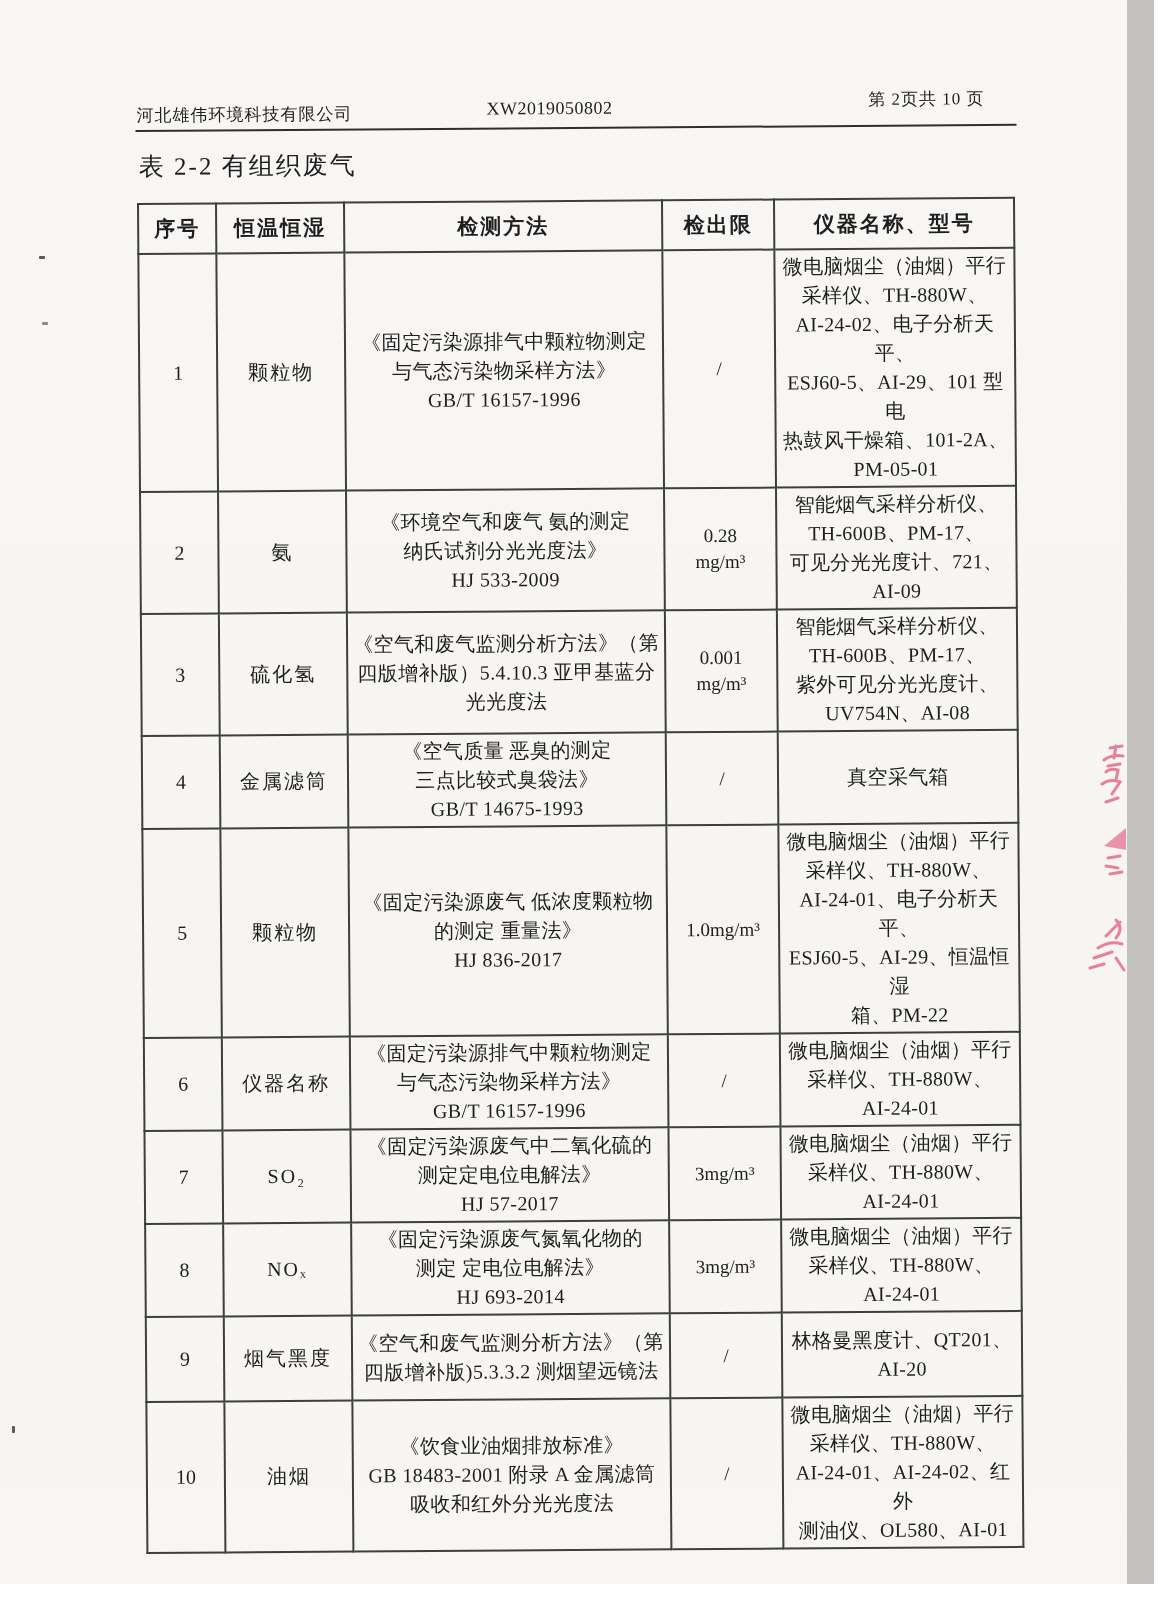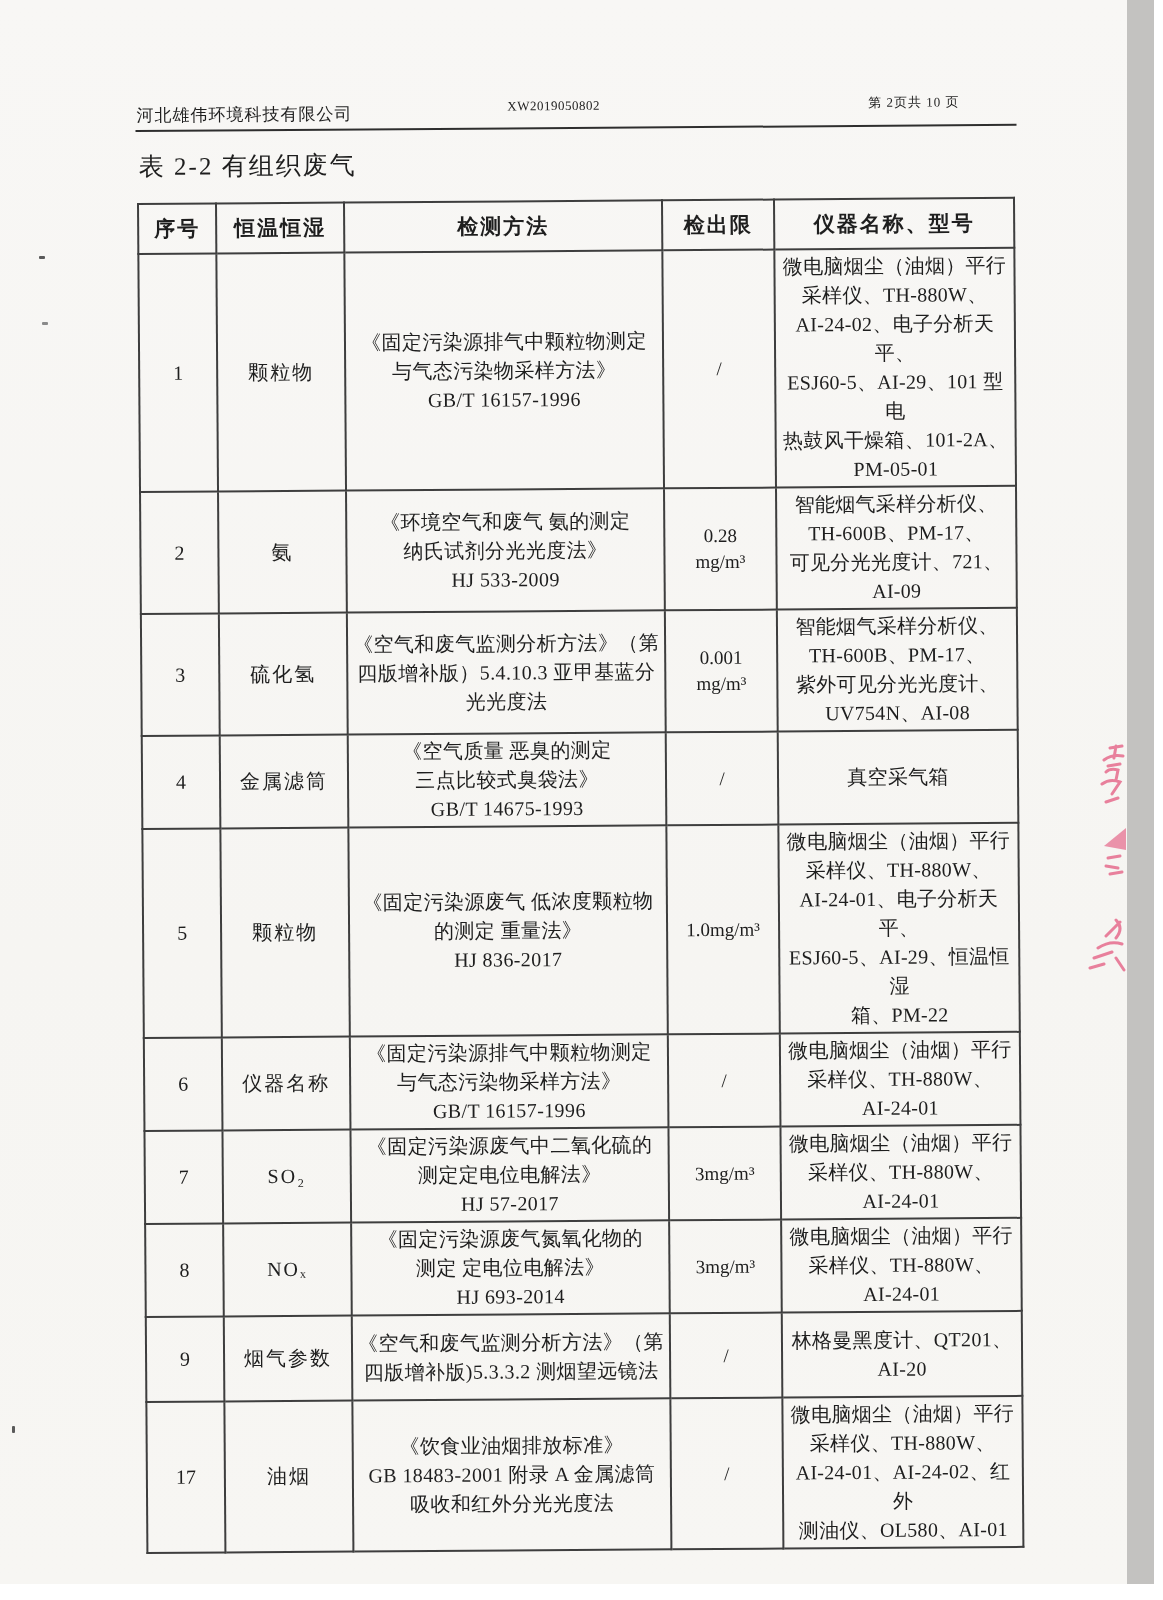--- a/index.html
+++ b/index.html
@@ -15,22 +15,22 @@
   }
   .edge-right{position:absolute;left:1127px;top:0;width:27px;height:1584px;background:#c3c2c0;}
   .edge-right-white{position:absolute;left:1154px;top:0;width:9px;height:1600px;background:#ffffff;}
   .edge-bottom{position:absolute;left:0;top:1584px;width:1163px;height:16px;background:#ffffff;}
 
   .tilt{position:absolute;left:0;top:0;width:1163px;height:1600px;
         transform:rotate(-0.4deg);transform-origin:137px 203px;}
 
   
   .hdr-company{position:absolute;left:137px;top:104px;font-size:17px;letter-spacing:1px;}
-  .hdr-report{position:absolute;left:508px;top:101px;font-size:13px;letter-spacing:.5px;}
-  .hdr-page{position:absolute;left:869px;top:99px;font-size:13px;letter-spacing:1px;}
+  .hdr-report{position:absolute;left:487px;top:101px;font-size:18px;letter-spacing:.5px;}
+  .hdr-page{position:absolute;left:869px;top:93px;font-size:17px;letter-spacing:1px;}
   .hdr-rule{position:absolute;left:136px;top:130px;width:881px;height:2px;background:#2e2e2e;}
 
   .doc-title{position:absolute;left:139px;top:150px;font-size:25px;letter-spacing:2px;}
 
   
   table.det{
     position:absolute;left:137px;top:203px;width:876px;
     border-collapse:collapse;table-layout:fixed;
   }
   table.det th,table.det td{
@@ -260,37 +260,37 @@
             <div>微电脑烟尘（油烟）平行</div>
             <div>采样仪、TH-880W、</div>
             <div>AI-24-01</div>
           </td>
         </tr>
         <tr style="height: 85px;">
           <td class="c-no">
             <div>9</div>
           </td>
           <td class="c-item">
-            <div>烟气参数</div>
+            <div>烟气黑度</div>
           </td>
           <td class="c-method">
             <div>《空气和废气监测分析方法》（第</div>
             <div>四版增补版)5.3.3.2 测烟望远镜法</div>
           </td>
           <td class="c-limit">
             <div>/</div>
           </td>
           <td class="c-instr">
             <div>林格曼黑度计、QT201、</div>
             <div>AI-20</div>
           </td>
         </tr>
         <tr style="height: 120px;">
           <td class="c-no">
-            <div>17</div>
+            <div>10</div>
           </td>
           <td class="c-item">
             <div>油烟</div>
           </td>
           <td class="c-method">
             <div>《饮食业油烟排放标准》</div>
             <div>GB 18483-2001 附录 A 金属滤筒</div>
             <div>吸收和红外分光光度法</div>
           </td>
           <td class="c-limit">

